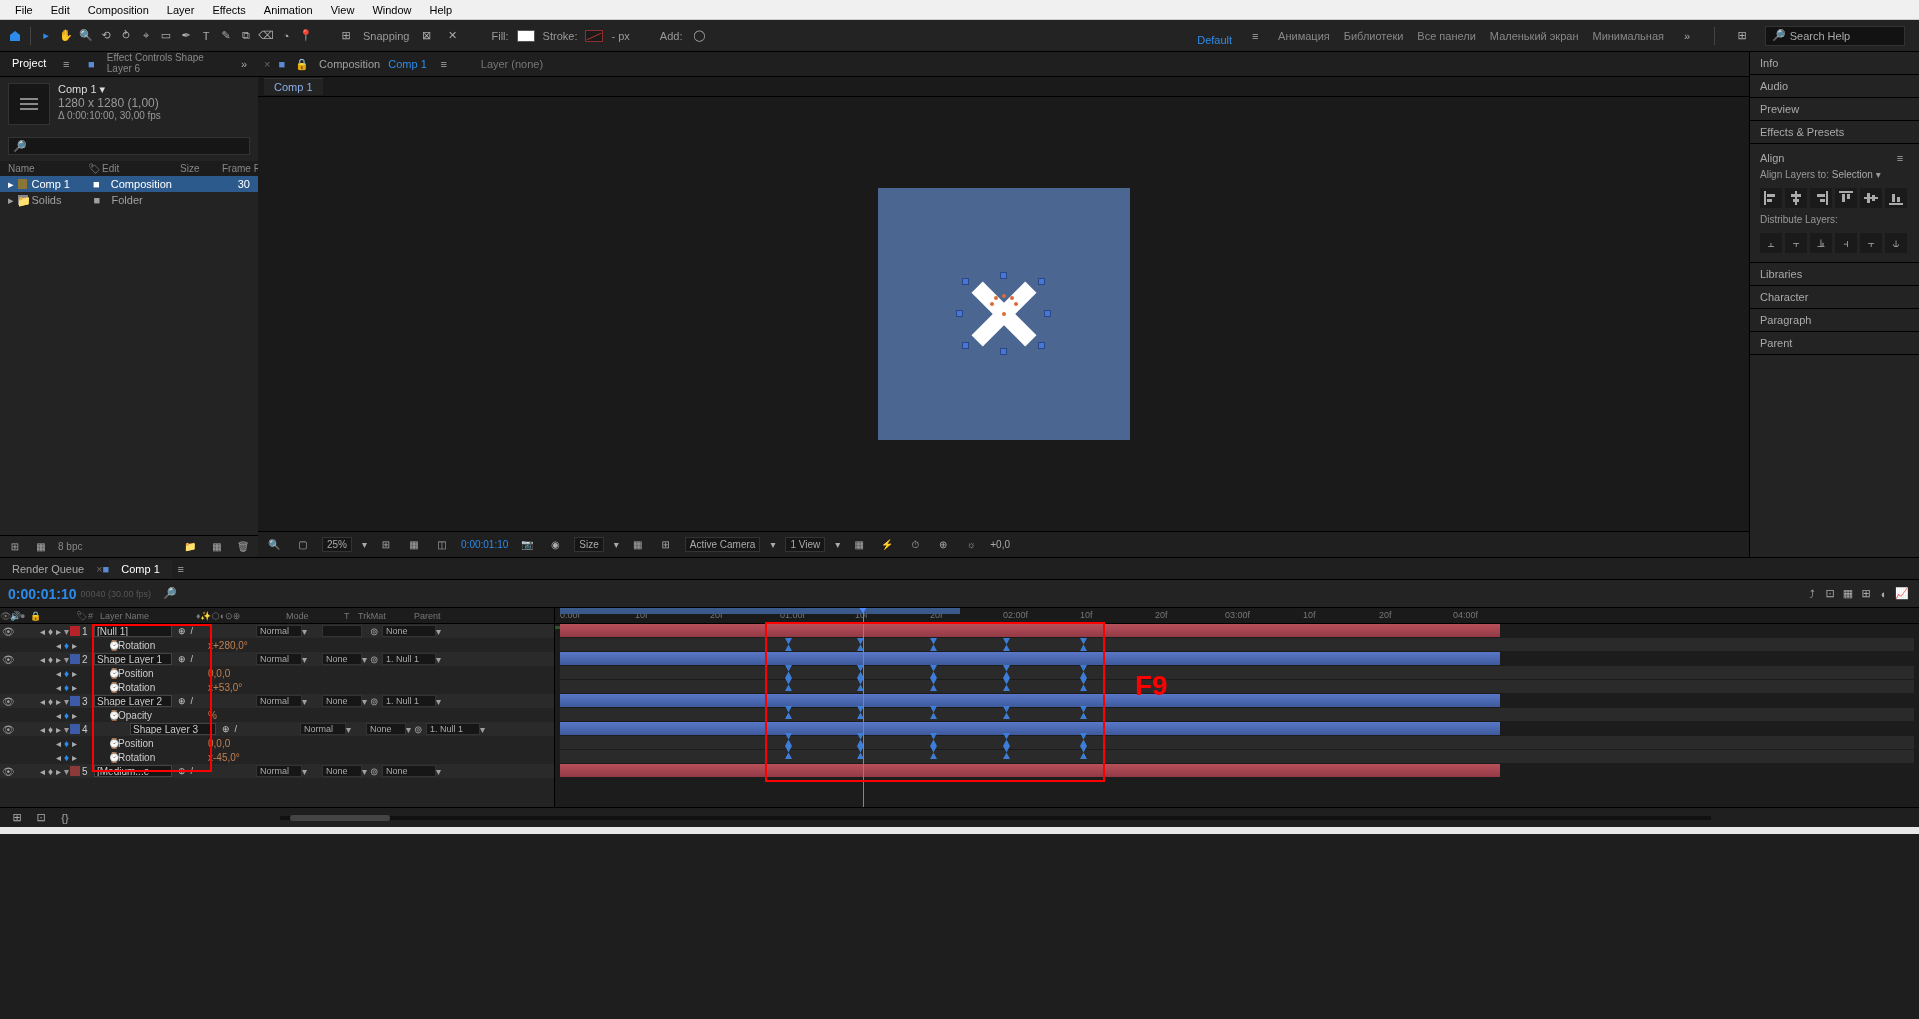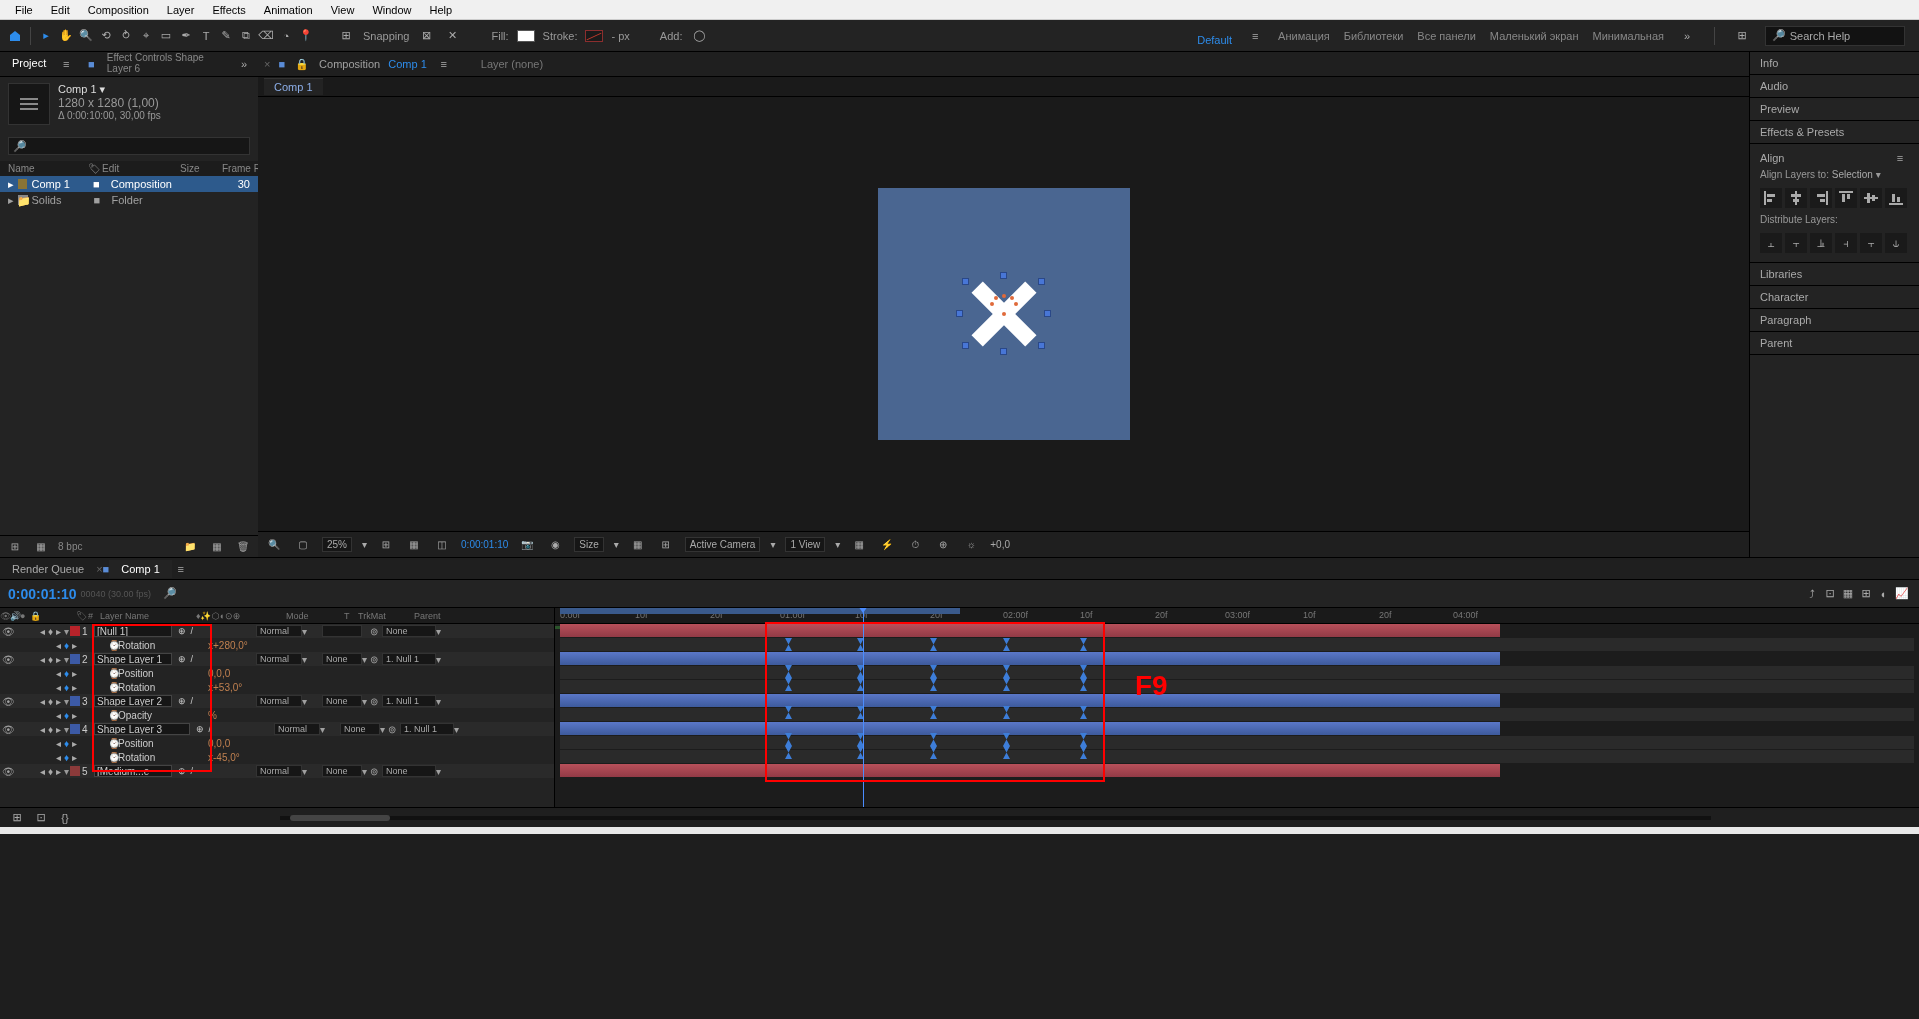--- a/index.html
+++ b/index.html
@@ -508,21 +508,21 @@
           </div>
           <div class="tl-row layer">
             <span class="layer-cell" style="width:10px;">👁</span>
             <span style="width:30px;"></span>
     <span class="kf-sym" style="width:8px;">◂</span>
             <span class="kf-sym" style="width:8px;">♦</span>
             <span class="kf-sym" style="width:8px;">▸</span>
     <span style="width:6px;color:#999;">▾</span>
     <span class="layer-icon shape"></span>
     <span style="width:12px;color:#ccc;">4</span>
-    <span class="layer-name-box" style="width:96px;display:inline-block;overflow:hidden;">Shape Layer 3</span>
+    <span class="layer-name-box" style="width:86px;display:inline-block;overflow:hidden;margin-left:36px;">Shape Layer 3</span>
     <span class="sw-sym" style="width:84px;padding-left:6px;">⊕ &nbsp;/</span>
     <span class="dd" style="width:46px;">Normal</span>
             <span style="width:8px;">▾</span>
     <span style="width:12px;"></span>
     <span class="dd" style="width:40px;">None</span>
             <span style="width:8px;">▾</span>
     <span style="width:12px;">⊚</span>
     <span class="dd" style="width:54px;">1. Null 1</span>
             <span style="width:8px;">▾</span>
           </div>

